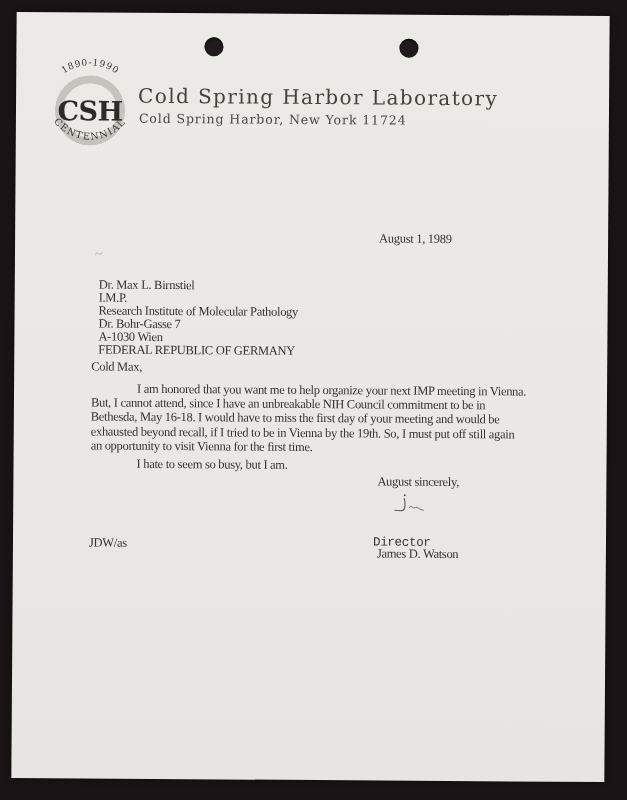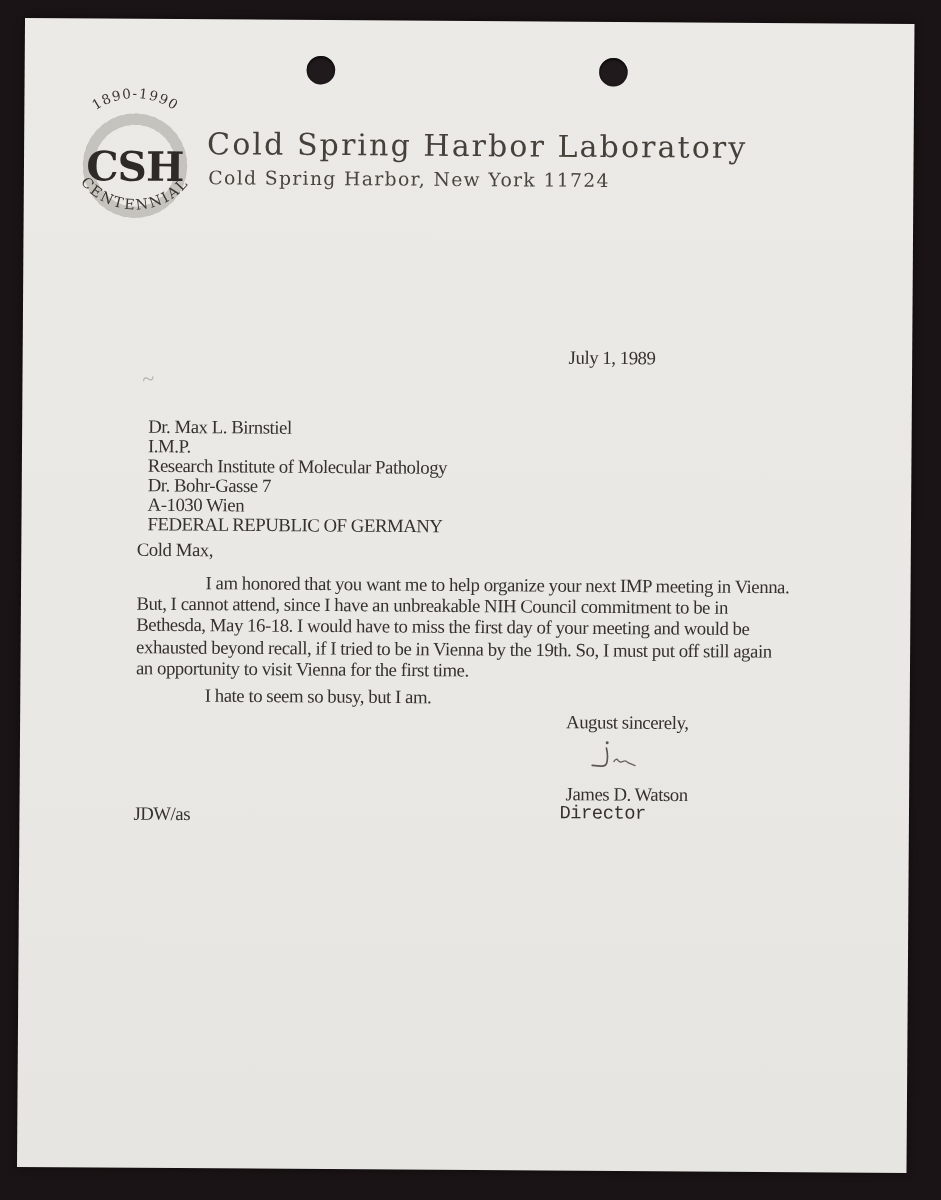--- a/index.html
+++ b/index.html
@@ -71,21 +71,21 @@
     transform: rotate(-8deg);
   }
   .recipient   { left: 84px; top: 266px; line-height: 13.0px; }
   .salutation  { left: 77px; top: 347px; }
   .body-block  { left: 77px; top: 369px; line-height: 14.2px; }
   .body-block .indent { padding-left: 46px; }
   .body2       { left: 77px; top: 444px; }
   .body2 .indent { padding-left: 46px; }
   .closing     { left: 364px; top: 460px; }
   .signature   { position: absolute; left: 376px; top: 477px; width: 52px; height: 30px; }
-  .signer-name { left: 364px; top: 508px; }
+  .signer-name { left: 364px; top: 532px; }
   .signer-title{ left: 360px; top: 521px; font-family: Liberation Mono, monospace; }
   .initials    { left: 76px;  top: 523px; }
 
   .line { white-space: nowrap; }
 </style>
 </head>
 <body>
 
 <div class="stage">
   <div class="paper">
@@ -107,21 +107,21 @@
         <text x="52" y="66" font-family="DejaVu Serif, serif" font-size="27" font-weight="bold" letter-spacing="-0.5" fill="#2e2a27" text-anchor="middle">CSH</text>
         <text font-family="DejaVu Serif, serif" font-size="9.5" letter-spacing="1.4" fill="#3a3530" text-anchor="middle">
           <textPath href="#arcBot" startOffset="50%">CENTENNIAL</textPath>
         </text>
       </svg>
     </div>
 
     <div class="org-name">Cold Spring Harbor Laboratory</div>
     <div class="org-address">Cold Spring Harbor, New York 11724</div>
 
-    <div class="typed date-line">July 1, 1989</div>
+    <div class="typed date-line">August 1, 1989</div>
     <div class="typed pencil-mark">~</div>
 
     <div class="typed recipient">
       <div class="line">Dr. Max L. Birnstiel</div>
       <div class="line">I.M.P.</div>
       <div class="line">Research Institute of Molecular Pathology</div>
       <div class="line">Dr. Bohr-Gasse 7</div>
       <div class="line">A-1030 Wien</div>
       <div class="line">FEDERAL REPUBLIC OF GERMANY</div>
     </div>

